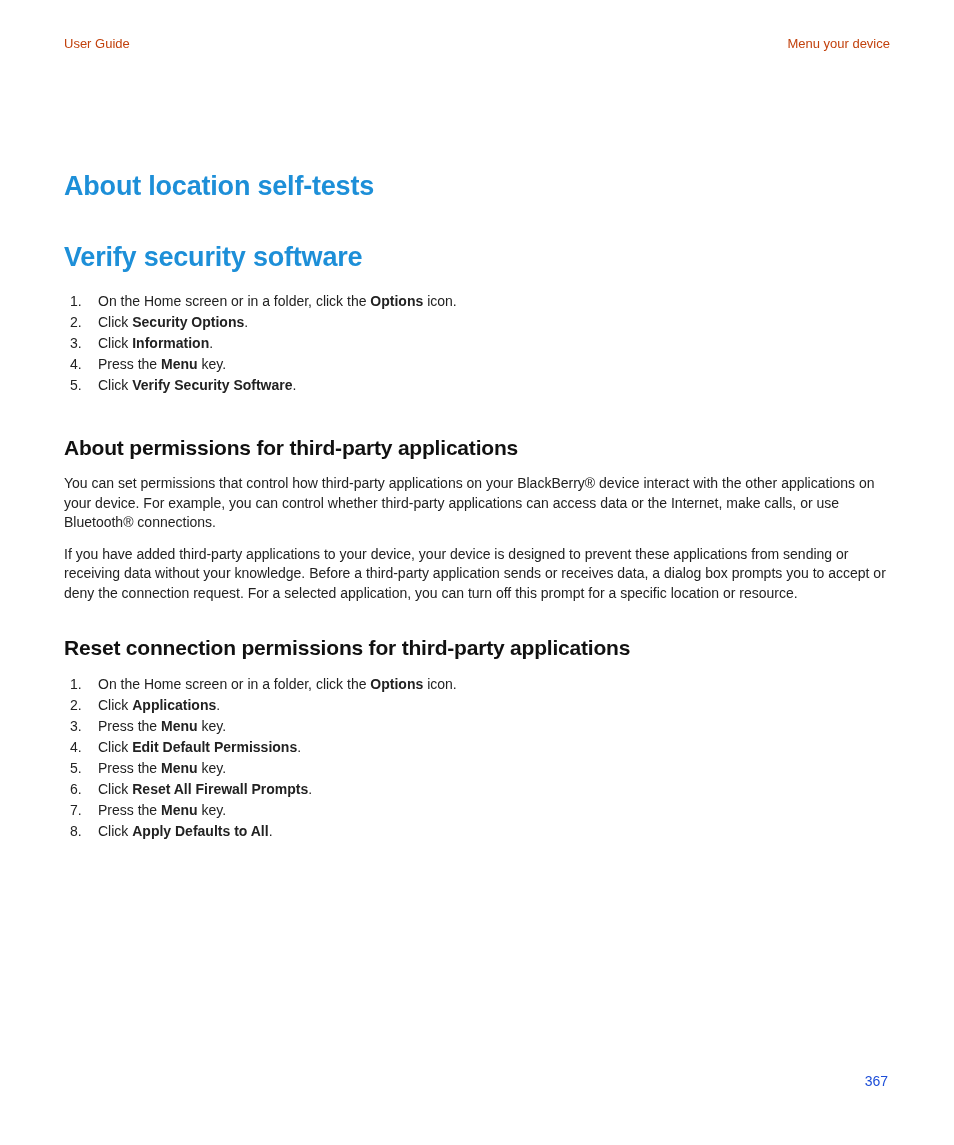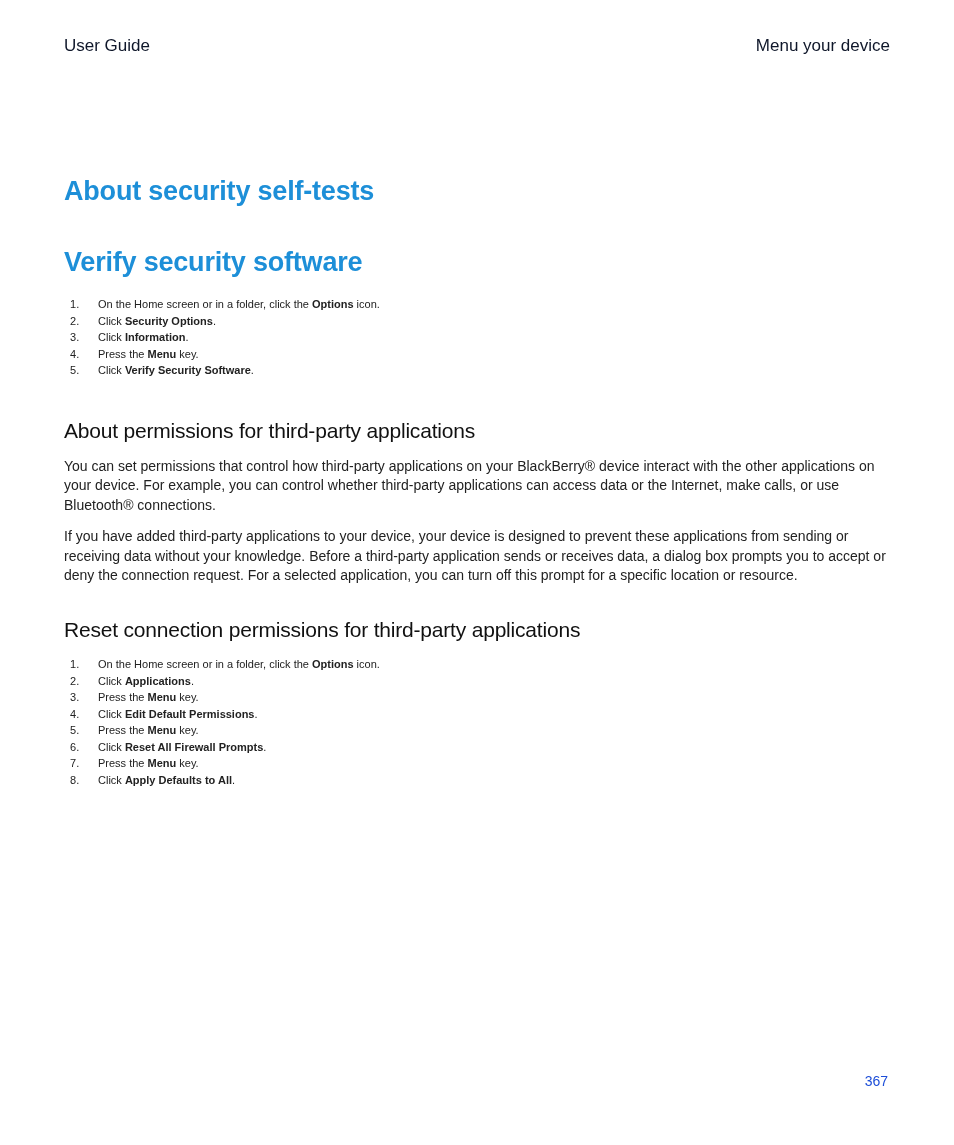--- a/index.html
+++ b/index.html
@@ -8,56 +8,56 @@
     height: 1145px;
     background: #fff;
     font-family: "Segoe UI", "Helvetica Neue", Arial, sans-serif;
     color: #222;
     position: relative;
     padding: 36px 64px 0 64px;
   }
   .header-row {
     display: flex;
     justify-content: space-between;
-    font-size: 17px;
-    color: #0f172a;
+    font-size: 13px;
+    color: #c2410c;
     margin-bottom: 120px;
   }
   h1.section {
     font-size: 27px;
     font-weight: 600;
     color: #1d8fd8;
     margin-top: 36px;
     margin-bottom: 18px;
     letter-spacing: -0.2px;
   }
   h1.section.first { margin-top: 0; }
   h2.subsection {
     font-size: 21px;
-    font-weight: 400;
+    font-weight: 700;
     color: #111;
     margin-top: 32px;
     margin-bottom: 14px;
     letter-spacing: -0.2px;
   }
   p.body {
     font-size: 14px;
     line-height: 1.4;
     margin-bottom: 12px;
     color: #222;
   }
   ol.steps {
     list-style: none;
     counter-reset: step;
     margin-top: 4px;
     margin-bottom: 28px;
   }
   ol.steps li {
     counter-increment: step;
-    font-size: 11px;
+    font-size: 14px;
     line-height: 1.5;
     padding-left: 34px;
     position: relative;
     color: #222;
   }
   ol.steps li::before {
     content: counter(step) ".";
     position: absolute;
     left: 6px;
     width: 20px;
@@ -75,21 +75,21 @@
 </style>
 </head>
 <body>
 
 <div class="header-row">
   <span>User Guide</span>
   <span>Menu your device</span>
 </div>
 
 <div class="block">
-  <h1 class="section first">About security self-tests</h1>
+  <h1 class="section first">About location self-tests</h1>
 </div>
 
 <div class="block">
   <h1 class="section">Verify security software</h1>
   <ol class="steps" id="s2-steps">
       <li>On the Home screen or in a folder, click the <span class="bold">Options</span> icon.</li>
       <li>Click <span class="bold">Security Options</span>.</li>
       <li>Click <span class="bold">Information</span>.</li>
       <li>Press the <span class="bold">Menu</span> key.</li>
       <li>Click <span class="bold">Verify Security Software</span>.</li>

